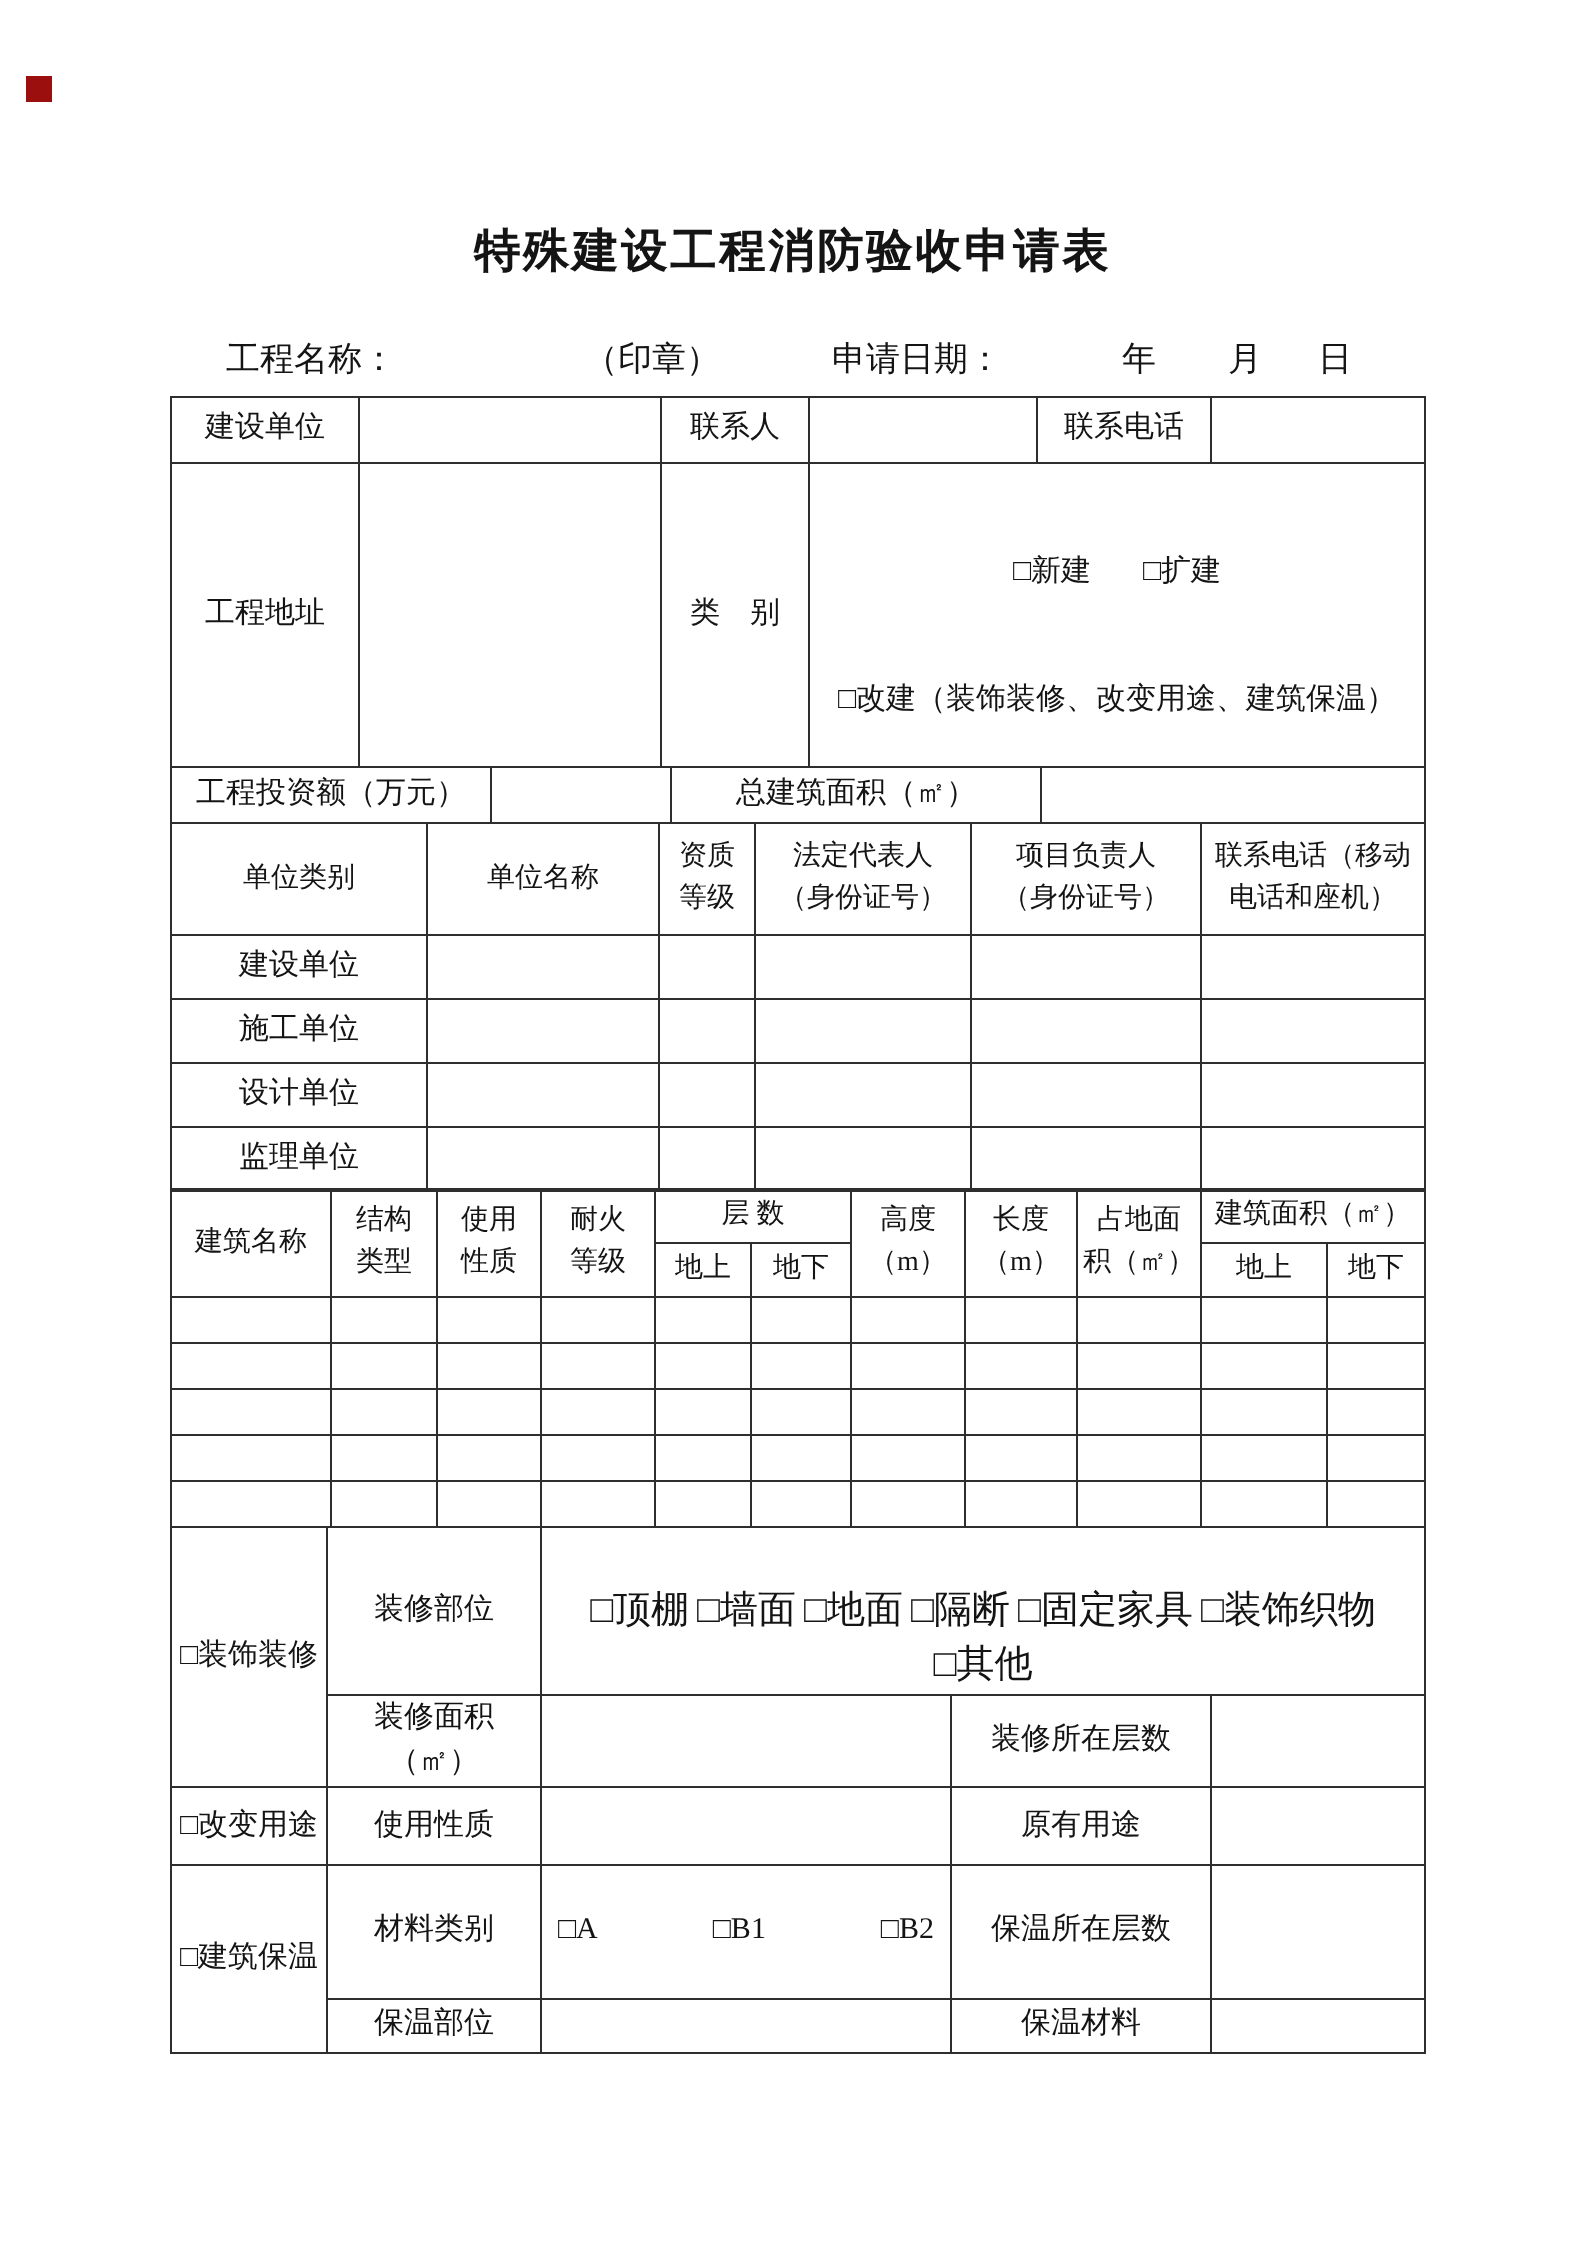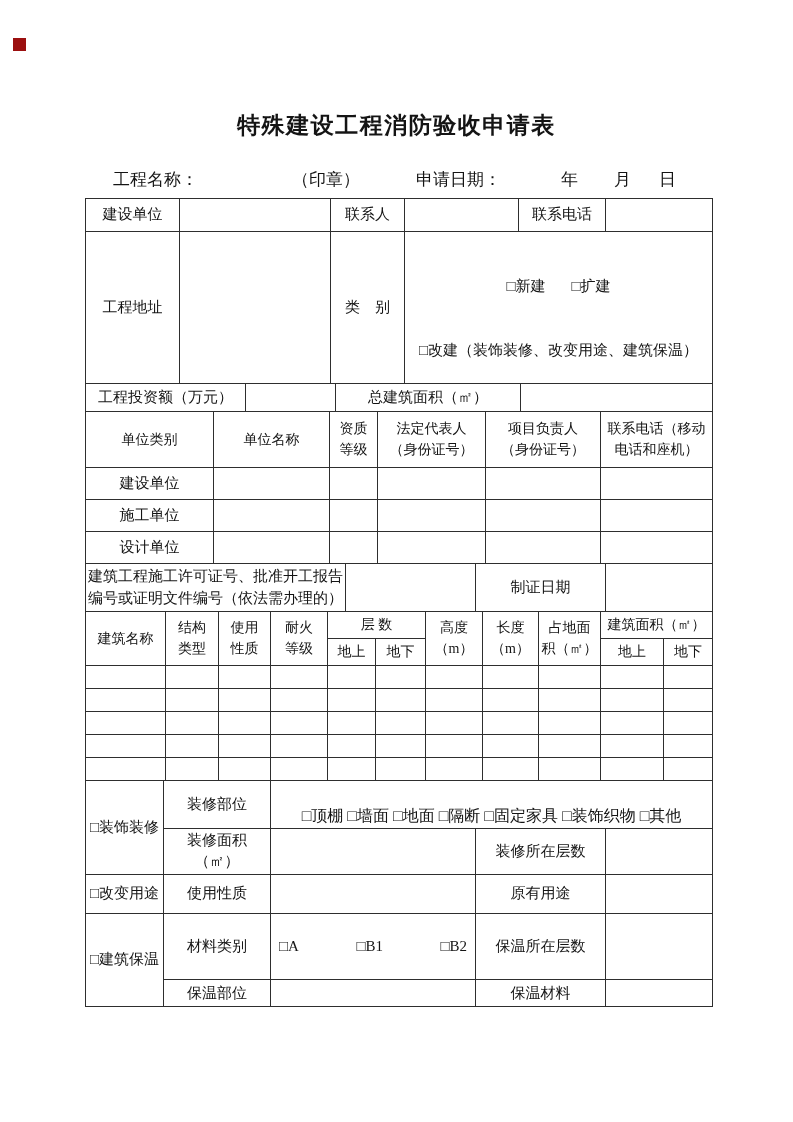--- a/index.html
+++ b/index.html
@@ -29,21 +29,21 @@
   .t3 tr.hdr{height:56px;} .t3 tr.u{height:32px;}
   .t3 th{font-size:14px;padding:0;}
   .t4 tr{height:48px;}
   .t5 th,.t5 td{font-size:14px;padding:0 1px;}
   .t5 tr.h1{height:27px;} .t5 tr.h2{height:27px;} .t5 tr.b-empty{height:23px;}
   .t6 tr.p1{height:30px;} .t6 tr.p2{height:44px;} .t6 tr.p3{height:39px;}
   .t6 tr.p4{height:27px;} .t6 tr.p5{height:27px;}
   .cat-line{line-height:1.4;}
   .cat-gap{display:inline-block;width:26px;}
   .opt{display:inline-block;}
-  .parts-cell{font-size:16px;padding:0;letter-spacing:0;}
+  .parts-cell{font-size:19px;padding:0;letter-spacing:0;}
   .parts-cell .opt{margin:0 2px;}
   .mat-cell{padding:0 8px;}
   .mat-wrap{display:flex;justify-content:space-between;}
 </style>
 </head>
 <body>
 
 <div class="red-mark"></div>
 
 <div class="title">特殊建设工程消防验收申请表</div>
@@ -147,38 +147,39 @@
         <td></td>
   </tr>
   <tr class="u">
     <td>设计单位</td>
     <td></td>
         <td></td>
         <td></td>
         <td></td>
         <td></td>
   </tr>
+  <tr class="u">
+    <td>监理单位</td>
+    <td></td>
+        <td></td>
+        <td></td>
+        <td></td>
+        <td></td>
+  </tr>
 </tbody>
   </table>
 
 <table class="t4">
   <colgroup>
       <col style="width:260px">
       <col style="width:130px">
       <col style="width:130px">
       <col style="width:107px">
     </colgroup>
   <tbody>
-  <tr>
-    <td>建筑工程施工许可证号、批准开工报告
-编号或证明文件编号（依法需办理的）</td>
-    <td></td>
-    <td>制证日期</td>
-    <td></td>
-  </tr>
 </tbody>
   </table>
 
 <table class="t5">
   <colgroup>
       <col style="width:80px">
       <col style="width:53px">
       <col style="width:52px">
       <col style="width:57px">
       <col style="width:48px">

